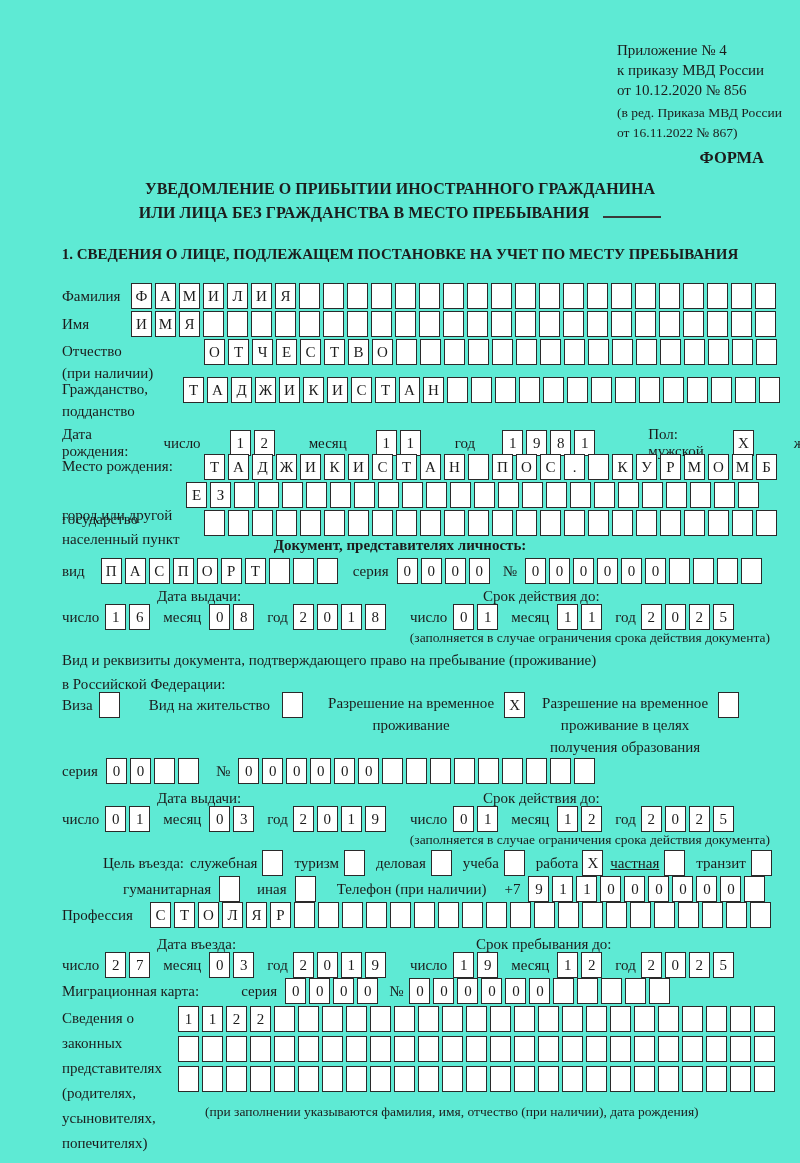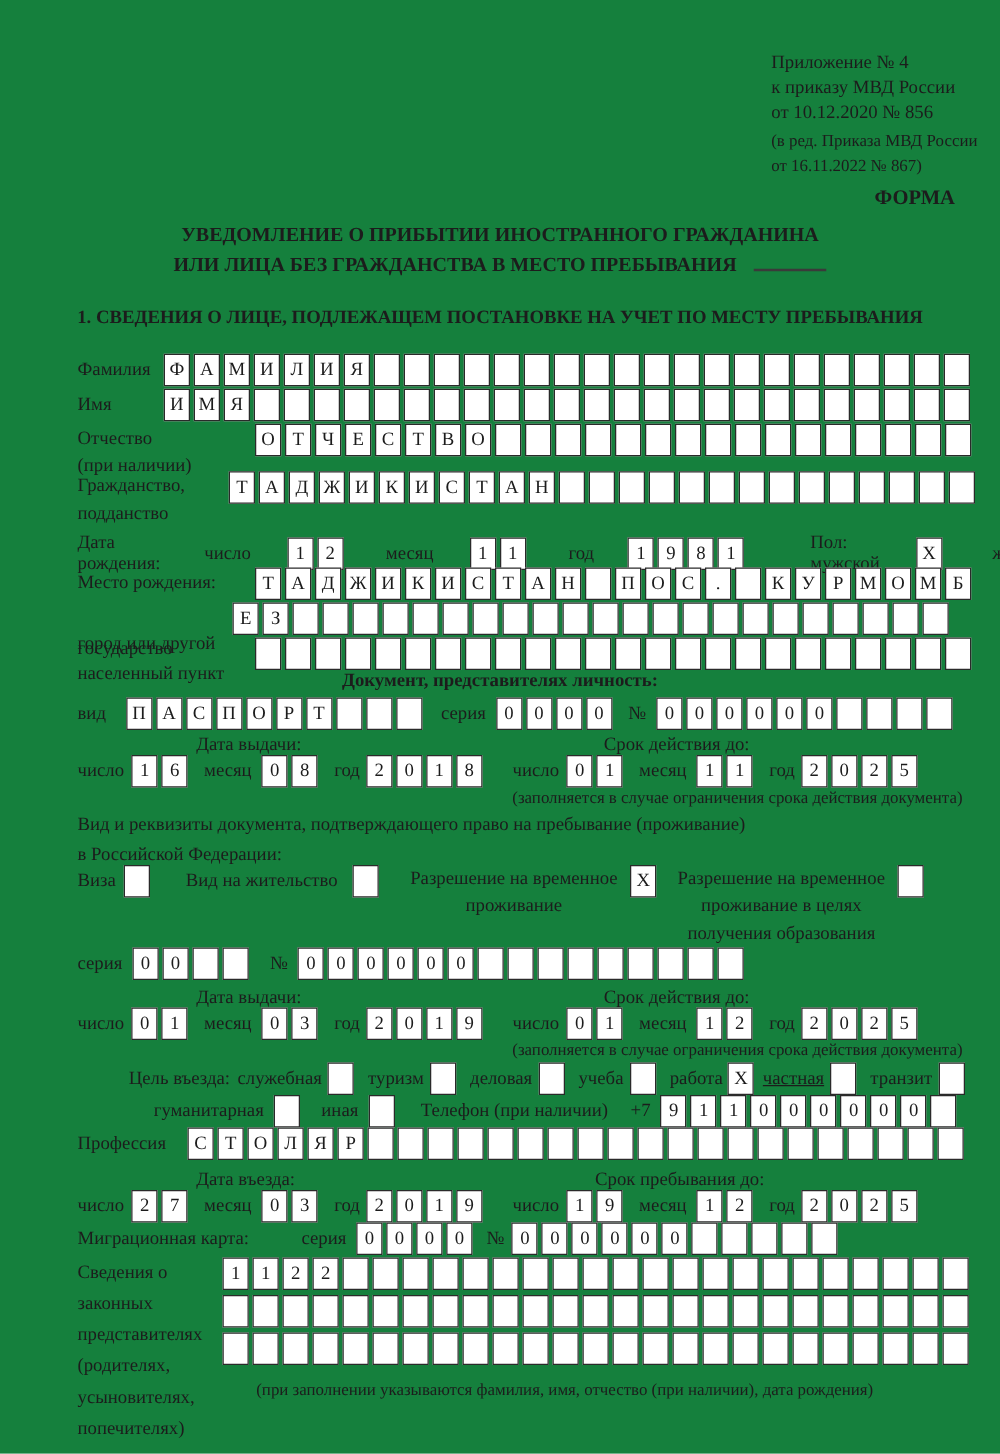--- a/index.html
+++ b/index.html
@@ -1,17 +1,17 @@
 <!DOCTYPE html>
 <html><head>
 <meta charset="utf-8">
 <style>
   html,body { margin:0; padding:0; background:#ffffff; }
   .page {
-    position:relative; width:800px; height:1163px; background:#15803d;
+    position:relative; width:800px; height:1163px; background:#5eead4;
     font-family:"Liberation Serif", serif; color:#1c1c1c; font-size:15px;
     overflow:hidden;
   }
   .abs { position:absolute; white-space:nowrap; }
   .row { position:absolute; display:flex; align-items:center; }
   .b { font-weight:bold; }
   .small { font-size:13.5px; }
   .cells { display:inline-flex; flex:none; }
   .cell {
     width:21px; height:26px; box-sizing:border-box; border:1.4px solid #2a2a2a;

